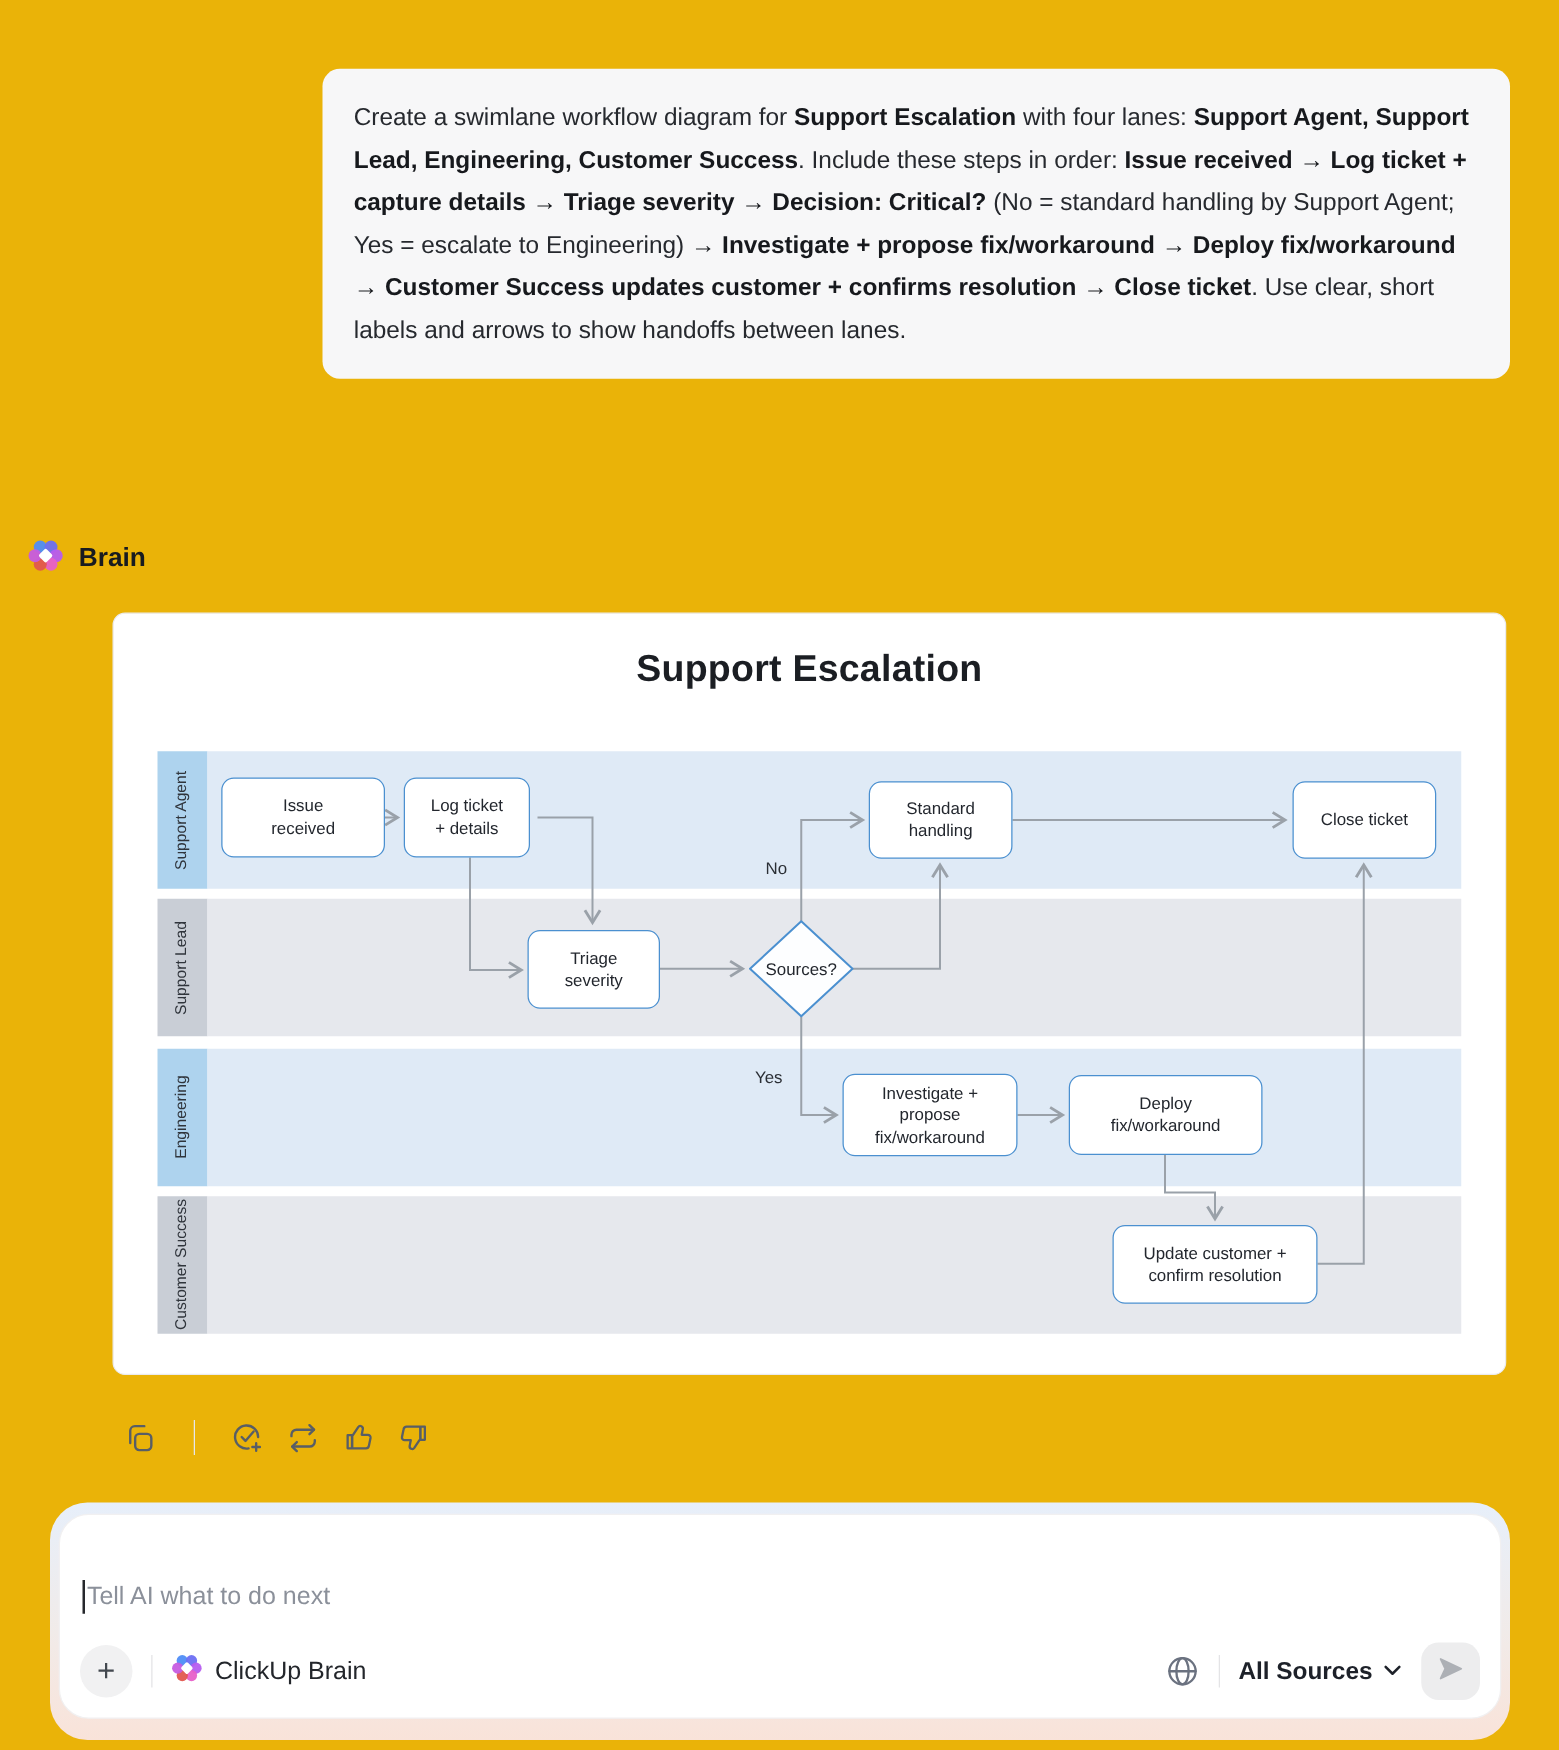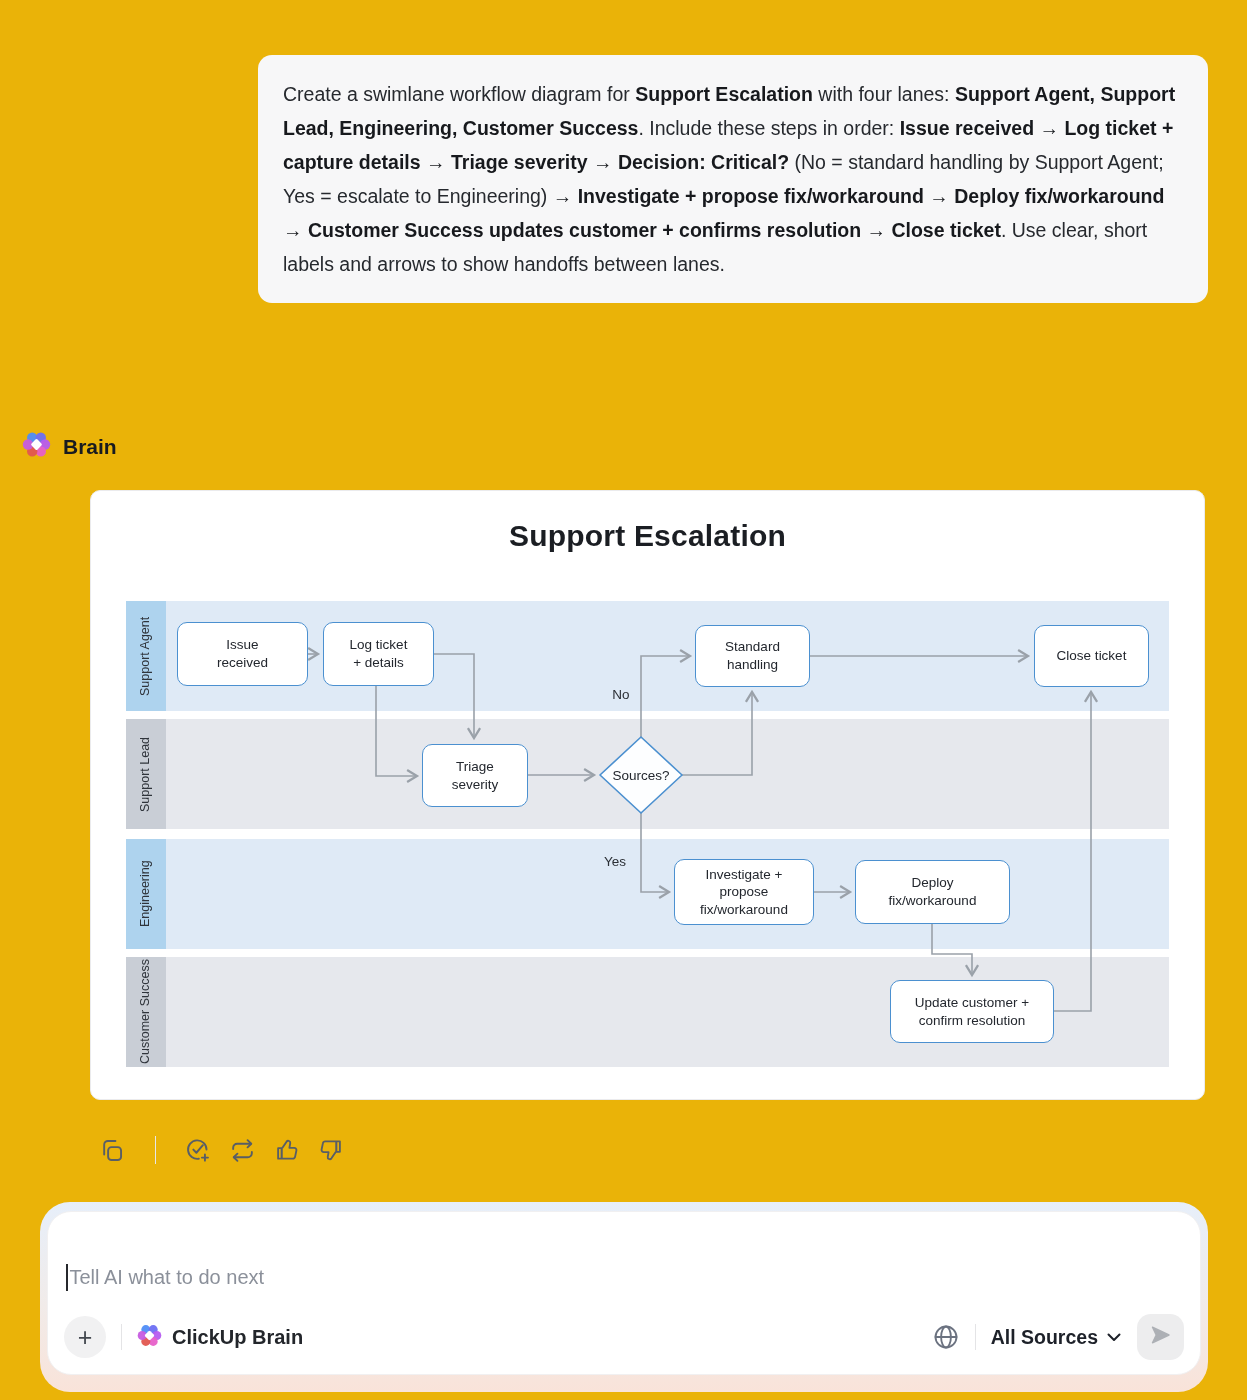--- a/index.html
+++ b/index.html
@@ -55,21 +55,21 @@
     border:1px solid #f1f0f1;border-radius:24px;}
   .composer-input{position:absolute;left:18px;top:28px;right:18px;
     font-size:20px;color:#8b909a;display:flex;align-items:center;margin-top:24px;}
   .caret{display:inline-block;width:1.5px;height:27px;background:#26282c;margin-right:2px;}
   .composer-bottom{position:absolute;left:16px;right:16px;bottom:14px;height:46px;
     display:flex;align-items:center;}
   .plus-btn{width:42px;height:42px;border-radius:50%;background:#f1f1f2;display:flex;
     align-items:center;justify-content:center;font-size:25px;font-weight:400;color:#43484f;cursor:pointer;}
   .c-div{width:1px;height:26px;background:#e4e4e6;margin:0 15px;}
   .model-chip{display:flex;align-items:center;gap:10px;cursor:pointer;}
-  .model-label{font-size:20px;font-weight:700;color:#23262b;}
+  .model-label{font-size:20px;font-weight:400;color:#23262b;}
   .right-group{margin-left:auto;display:flex;align-items:center;}
   .sources{display:flex;align-items:center;gap:9px;cursor:pointer;}
   .sources-label{font-size:19.5px;font-weight:700;color:#1d2129;}
   .send-btn{width:47px;height:46px;border-radius:14px;background:#ededee;margin-left:16px;
     display:flex;align-items:center;justify-content:center;cursor:pointer;}
 </style>
 </head>
 <body>
 
 <div class="page">
@@ -120,21 +120,21 @@
         <path d="M550 322 V401 H578" marker-end="url(#arw)"></path>
         <path d="M723 401 H759" marker-end="url(#arw)"></path>
         <path d="M841 433 V463 H881 V484" marker-end="url(#arw)"></path>
         <path d="M963 520 H1000 V201" marker-end="url(#arw)"></path>
       </g>
       <polygon points="550,246 591,284 550,322 509,284" fill="#fdfeff" stroke="#4b90d0" stroke-width="1.6" stroke-linejoin="round"></polygon>
     </svg>
 
     <div class="node" style="left:86px;top:131px;width:131px;height:64px">Issue
 received</div>
-    <div class="node" style="left:232px;top:131px;width:111px;height:64px">Log ticket
+    <div class="node" style="left:232px;top:131px;width:101px;height:64px">Log ticket
 + details</div>
     <div class="node" style="left:943px;top:134px;width:115px;height:62px">Close ticket</div>
     <div class="node" style="left:604px;top:134px;width:115px;height:62px">Standard
 handling</div>
     <div class="node" style="left:331px;top:253px;width:106px;height:63px">Triage
 severity</div>
     <div class="decision-label" style="left:509px;top:246px;width:82px;height:76px">Sources?</div>
     <div class="node" style="left:583px;top:368px;width:140px;height:66px">Investigate +
 propose
 fix/workaround</div>

